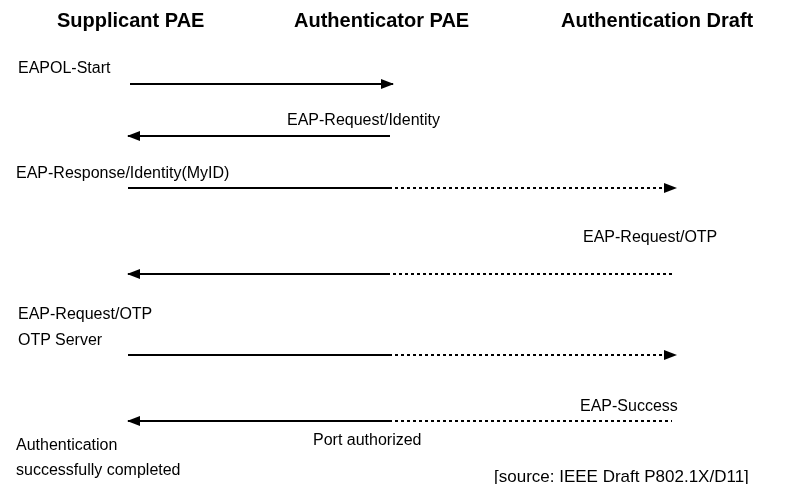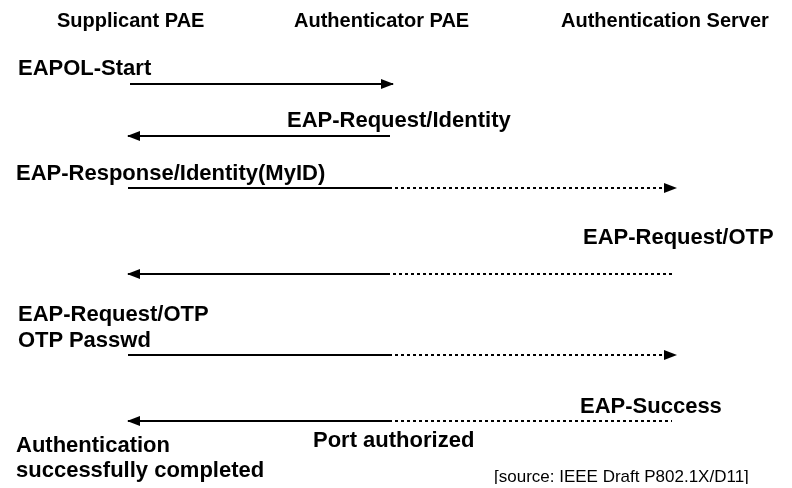--- a/index.html
+++ b/index.html
@@ -18,24 +18,23 @@
   }
   .hdr {
     position: absolute;
     top: 9px;
     font-size: 20px;
     font-weight: bold;
     white-space: nowrap;
   }
   .lbl {
     position: absolute;
-    font-size: 22px;
+    font-size: 16px;
     line-height: 26px;
     white-space: nowrap;
-    font-weight: bold;
   }
   .src {
     position: absolute;
     font-size: 17px;
     white-space: nowrap;
   }
   .seg {
     position: absolute;
     height: 2px;
   }
@@ -55,30 +54,30 @@
   .head-right { border-left: 13px solid #000000; }
   .head-left  { border-right: 13px solid #000000; }
 </style>
 </head>
 <body>
 
 <div class="stage">
 
   <div class="hdr" style="left:57px">Supplicant PAE</div>
   <div class="hdr" style="left:294px">Authenticator PAE</div>
-  <div class="hdr" style="left:561px">Authentication Server</div>
+  <div class="hdr" style="left:561px">Authentication Draft</div>
 
   <div class="lbl" style="left:18px;top:55px">EAPOL-Start</div>
   <div class="lbl" style="left:16px;top:160px">EAP-Response/Identity(MyID)</div>
   <div class="lbl" style="left:287px;top:107px">EAP-Request/Identity</div>
 
   <div class="lbl" style="left:583px;top:224px">EAP-Request/OTP</div>
 
   <div class="lbl" style="left:18px;top:301px">EAP-Request/OTP</div>
-  <div class="lbl" style="left:18px;top:327px">OTP Passwd</div>
+  <div class="lbl" style="left:18px;top:327px">OTP Server</div>
 
   <div class="lbl" style="left:580px;top:393px">EAP-Success</div>
   <div class="lbl" style="left:313px;top:427px">Port authorized</div>
 
   <div class="lbl" style="left:16px;top:432px">Authentication</div>
   <div class="lbl" style="left:16px;top:457px">successfully completed</div>
 
   <div class="src" style="left:494px;top:467px">[source: IEEE Draft P802.1X/D11]</div>
 
   <div id="arrow-layer">

